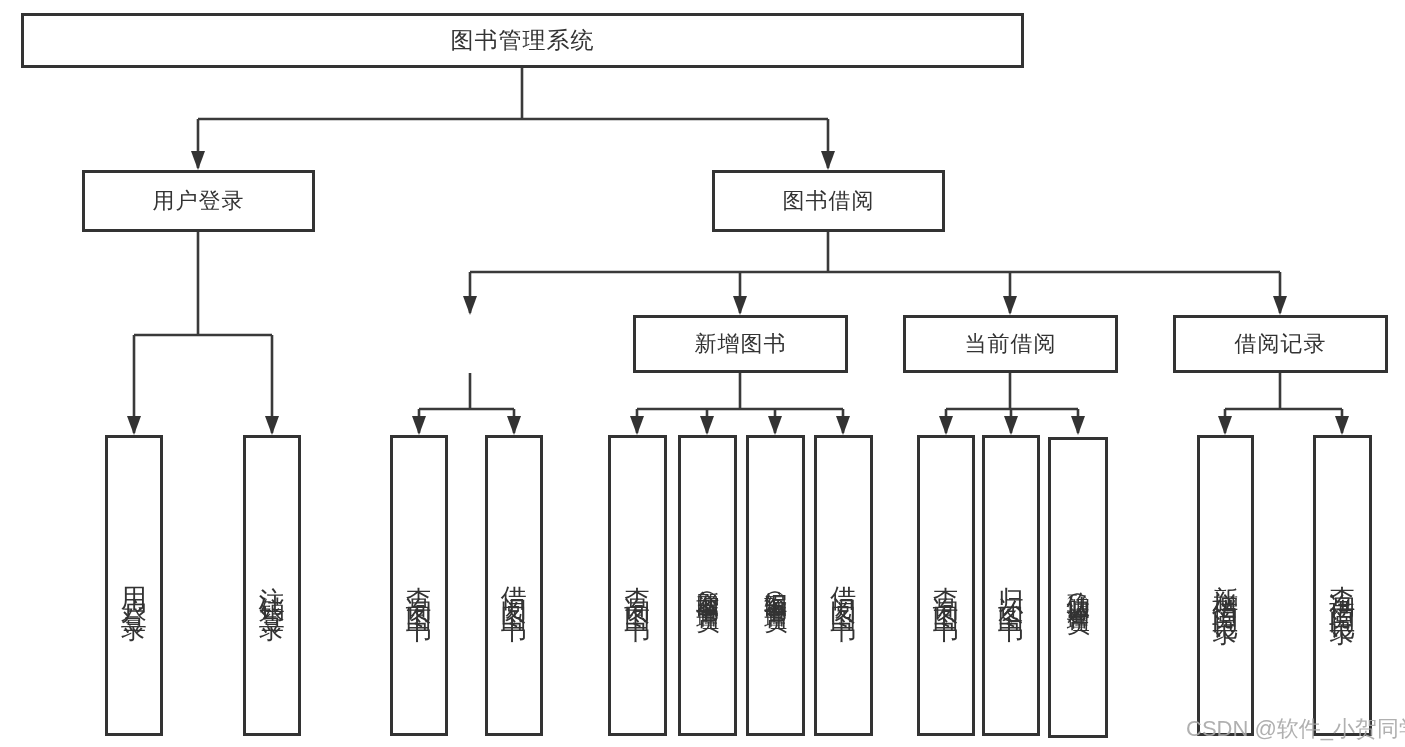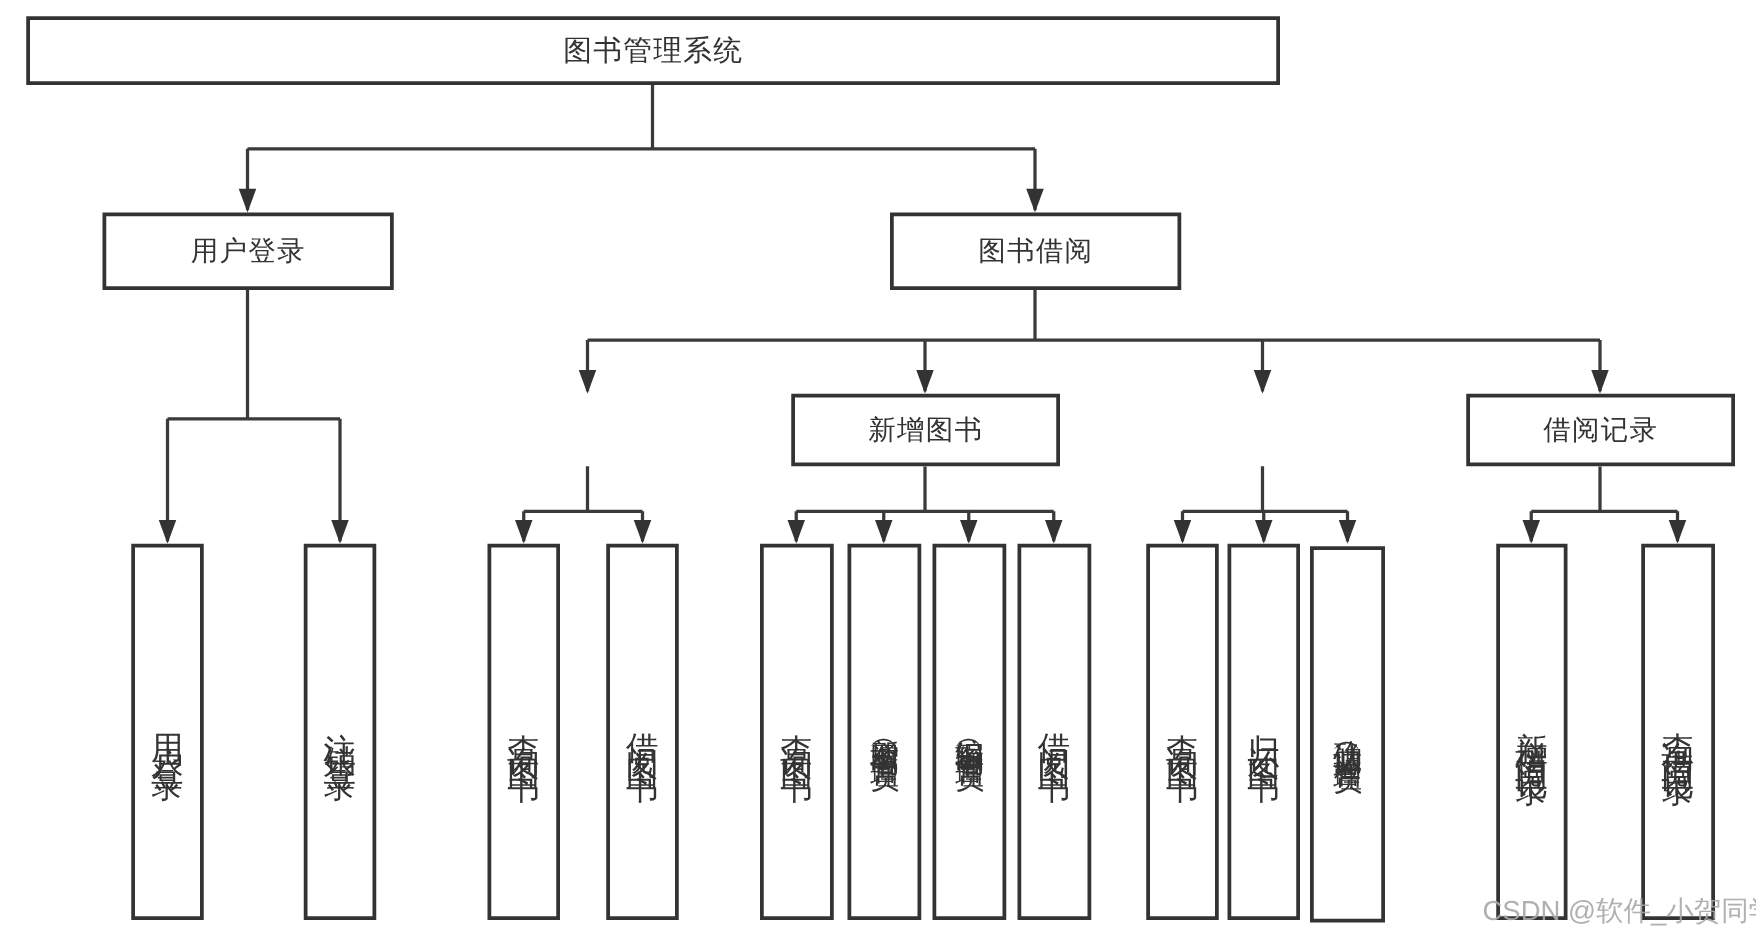--- a/index.html
+++ b/index.html
@@ -132,20 +132,23 @@
   <div class="node h-node" style="left:82px; top:170px; width:233px; height:62px;">
     <span>用户登录</span>
   </div>
   <div class="node h-node" style="left:712px; top:170px; width:233px; height:62px;">
     <span>图书借阅</span>
   </div>
 
   <div class="node h-node" style="left:633px; top:315px; width:215px; height:58px;">
     <span>新增图书</span>
   </div>
+  <div class="node h-node" style="left:903px; top:315px; width:215px; height:58px;">
+    <span>当前借阅</span>
+  </div>
   <div class="node h-node" style="left:1173px; top:315px; width:215px; height:58px;">
     <span>借阅记录</span>
   </div>
 
   <div class="node col short" style="left:105px; top:435px; width:58px; height:301px;">
     <span>用户登录</span>
   </div>
   <div class="node col short" style="left:243px; top:435px; width:58px; height:301px;">
     <span>注销登录</span>
   </div>

